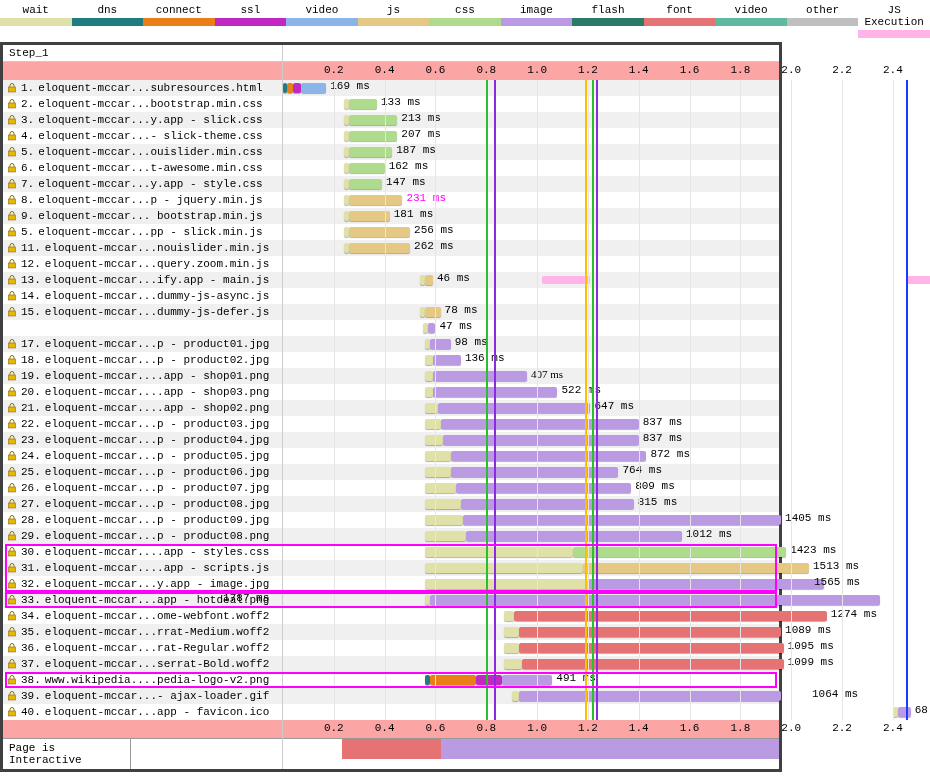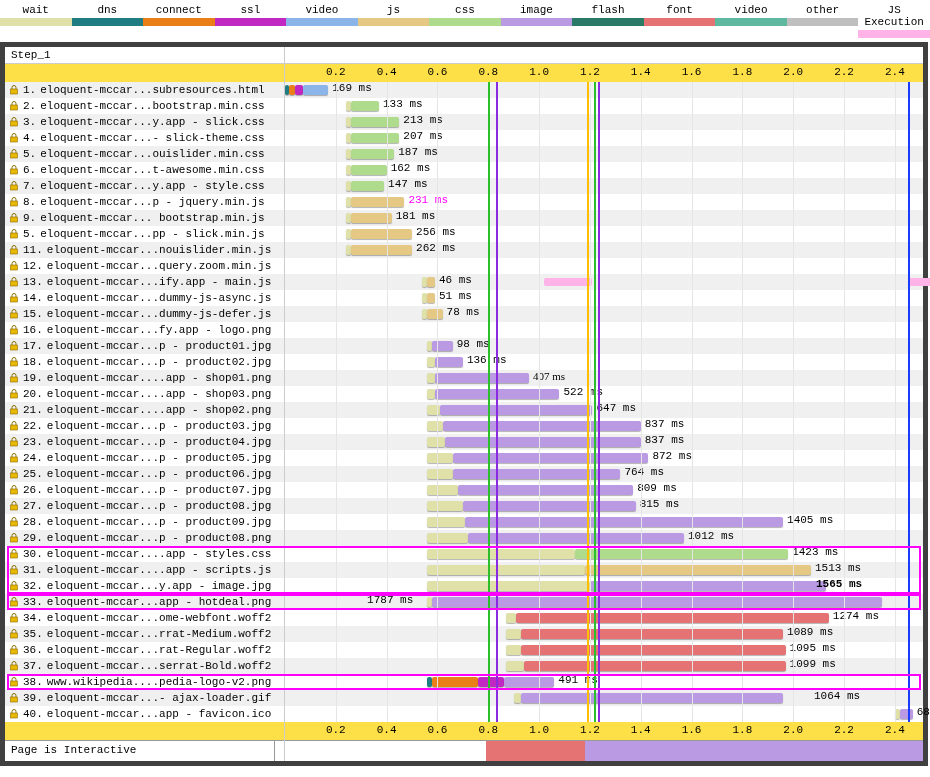--- a/index.html
+++ b/index.html
@@ -1,21 +1,21 @@
 <!DOCTYPE html>
 <html><head>
 <meta charset="utf-8">
 <style>
 *{box-sizing:border-box;margin:0;padding:0}
 body{font-family:Consolas,Monaco,'Courier New',monospace;font-size:11px;background:#fff;width:930px}
 .legend{display:flex;gap:0;padding:4px 0;background:#fff}
 .legend-item{flex:1;text-align:center;font-size:11px}
 .legend-swatch{height:8px;width:100%;margin-top:2px}
-.chart-container{position:relative;border:5px solid #404040;width:928px}
-.axis-top,.axis-bottom{height:18px;position:relative;background:#fde047}
+.chart-container{position:relative;border:3px solid #404040;width:782px}
+.axis-top,.axis-bottom{height:18px;position:relative;background:#fca5a5}
 .axis-tick{position:absolute;font-size:11px;color:#000;transform:translateX(-50%)}
 .step-header{padding:2px 6px;border-bottom:1px solid #ccc;font-size:11px}
 .rows{position:relative}
 .row{display:flex;height:16px;align-items:center;position:relative}
 .row.alt{background:#f0f0f0}
 .label-cell{width:280px;padding-left:4px;display:flex;align-items:center;gap:4px;z-index:3;position:relative}
 .lock-icon{width:10px;height:10px;display:inline-block;flex-shrink:0}
 .lock-icon svg{display:block}
 .row-num{font-size:11px}
 .row-name{font-size:11px;white-space:nowrap;overflow:hidden}
@@ -352,53 +352,43 @@
         <div class="label-cell">
           <span class="lock-icon">
             <svg viewBox="0 0 10 10">
               <rect x="1.5" y="4" width="7" height="5" fill="#e6b800" stroke="#8a6d00" stroke-width="0.6"></rect>
               <path d="M3 4 V2.5 a2 2 0 0 1 4 0 V4" fill="none" stroke="#8a6d00" stroke-width="1"></path>
             </svg>
           </span>
           <span class="row-num">14.</span> 
           <span class="row-name">eloquent-mccar...dummy-js-async.js</span>
         </div>
-        <div class="bar-area">
-          <div class="bar" style="left: 137.224px; width: 5.08235px; background: rgb(223, 225, 168);"></div>
-          <div class="bar" style="left: 142.306px; width: 7.62353px; background: rgb(228, 200, 132);"></div>
-          <span class="bar-label" style="left: 153.929px;">51 ms</span>
-        </div>
       </div>
       <div class="row alt">
         <div class="label-cell">
           <span class="lock-icon">
             <svg viewBox="0 0 10 10">
               <rect x="1.5" y="4" width="7" height="5" fill="#e6b800" stroke="#8a6d00" stroke-width="0.6"></rect>
               <path d="M3 4 V2.5 a2 2 0 0 1 4 0 V4" fill="none" stroke="#8a6d00" stroke-width="1"></path>
             </svg>
           </span>
           <span class="row-num">15.</span> 
           <span class="row-name">eloquent-mccar...dummy-js-defer.js</span>
         </div>
         <div class="bar-area">
           <div class="bar" style="left: 137.224px; width: 5.08235px; background: rgb(223, 225, 168);"></div>
           <div class="bar" style="left: 142.306px; width: 15.2471px; background: rgb(228, 200, 132);"></div>
           <span class="bar-label" style="left: 161.553px;">78 ms</span>
         </div>
       </div>
       <div class="row">
-        <div class="label-cell">
-          <span class="lock-icon">
-            <svg viewBox="0 0 10 10">
-              <rect x="1.5" y="4" width="7" height="5" fill="#e6b800" stroke="#8a6d00" stroke-width="0.6"></rect>
-              <path d="M3 4 V2.5 a2 2 0 0 1 4 0 V4" fill="none" stroke="#8a6d00" stroke-width="1"></path>
-            </svg>
-          </span>
-          <span class="row-num">16.</span> 
-          <span class="row-name">eloquent-mccar...fy.app - logo.png</span>
+        <div class="bar-area">
+          <div class="bar" style="left: 139.765px; width: 5.08235px; background: rgb(223, 225, 168);"></div>
+          <div class="bar" style="left: 144.847px; width: 7.62353px; background: rgb(185, 154, 227);"></div>
+          <span class="bar-label" style="left: 156.471px;">47 ms</span>
         </div>
       </div>
       <div class="row alt">
         <div class="label-cell">
           <span class="lock-icon">
             <svg viewBox="0 0 10 10">
               <rect x="1.5" y="4" width="7" height="5" fill="#e6b800" stroke="#8a6d00" stroke-width="0.6"></rect>
               <path d="M3 4 V2.5 a2 2 0 0 1 4 0 V4" fill="none" stroke="#8a6d00" stroke-width="1"></path>
             </svg>
           </span>
@@ -656,21 +646,21 @@
               <rect x="1.5" y="4" width="7" height="5" fill="#e6b800" stroke="#8a6d00" stroke-width="0.6"></rect>
               <path d="M3 4 V2.5 a2 2 0 0 1 4 0 V4" fill="none" stroke="#8a6d00" stroke-width="1"></path>
             </svg>
           </span>
           <span class="row-num">32.</span> 
           <span class="row-name">eloquent-mccar...y.app - image.jpg</span>
         </div>
         <div class="bar-area">
           <div class="bar" style="left: 142.306px; width: 162.635px; background: rgb(223, 225, 168);"></div>
           <div class="bar" style="left: 304.941px; width: 236.329px; background: rgb(185, 154, 227);"></div>
-          <span class="bar-label" style="left: 531px; font-weight: bold;">1565 ms</span>
+          <span class="bar-label" style="left: 531px;">1565 ms</span>
         </div>
       </div>
       <div class="row alt">
         <div class="label-cell">
           <span class="lock-icon">
             <svg viewBox="0 0 10 10">
               <rect x="1.5" y="4" width="7" height="5" fill="#e6b800" stroke="#8a6d00" stroke-width="0.6"></rect>
               <path d="M3 4 V2.5 a2 2 0 0 1 4 0 V4" fill="none" stroke="#8a6d00" stroke-width="1"></path>
             </svg>
           </span>

